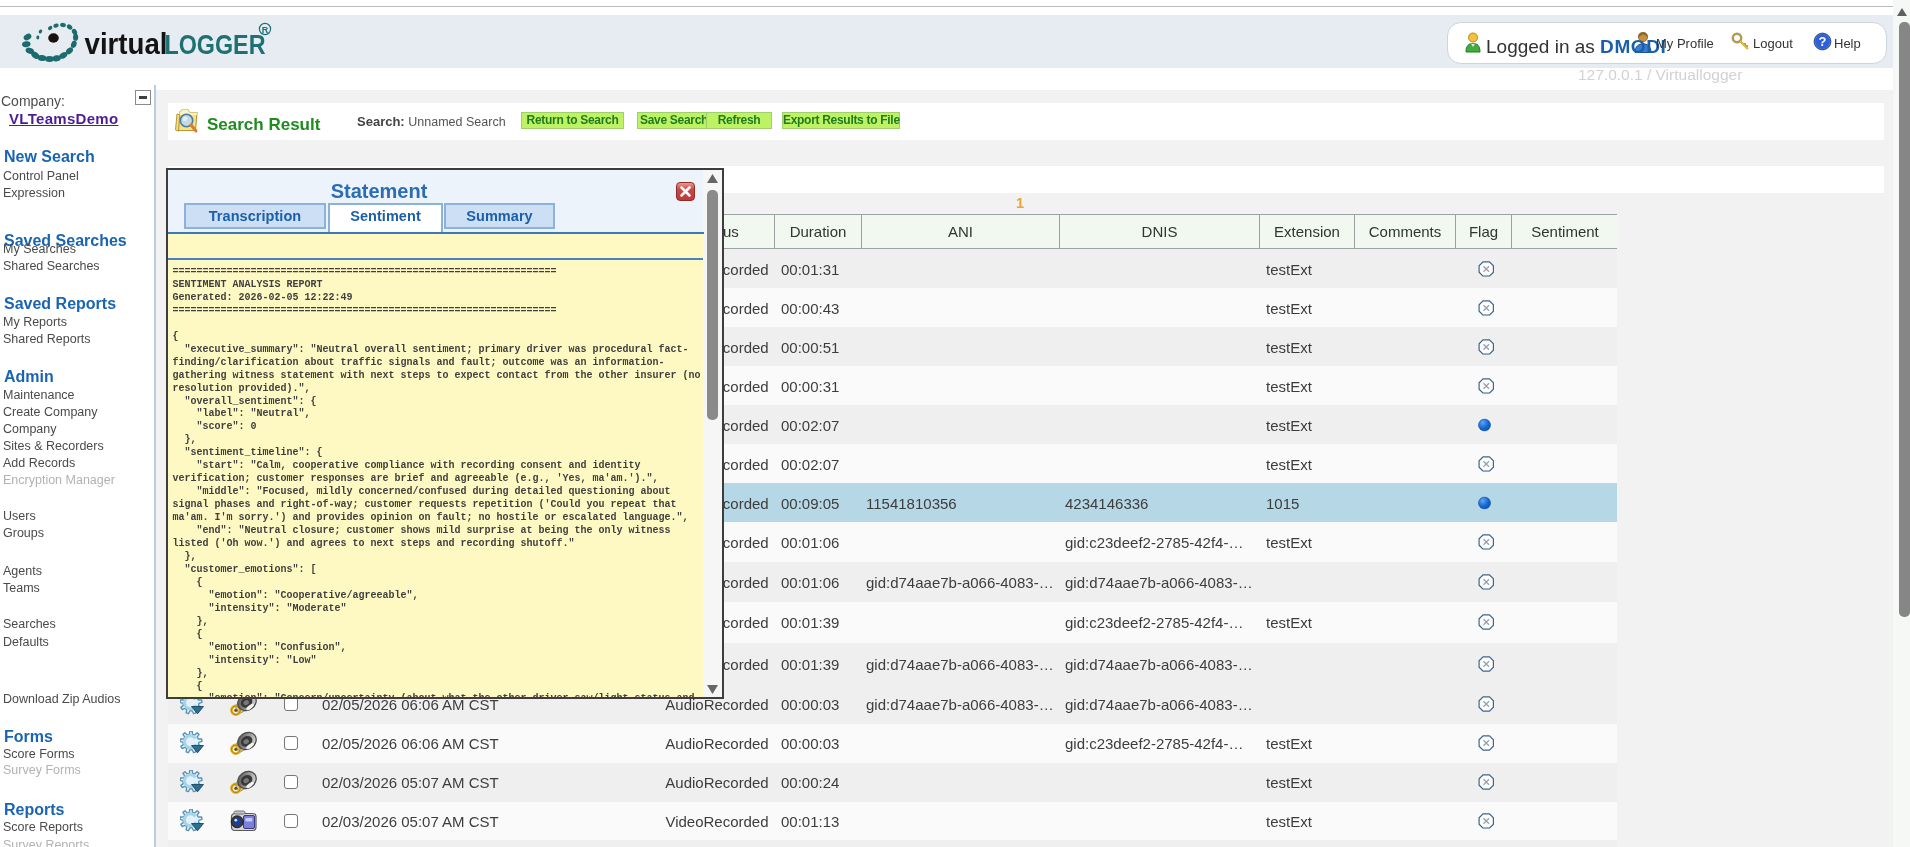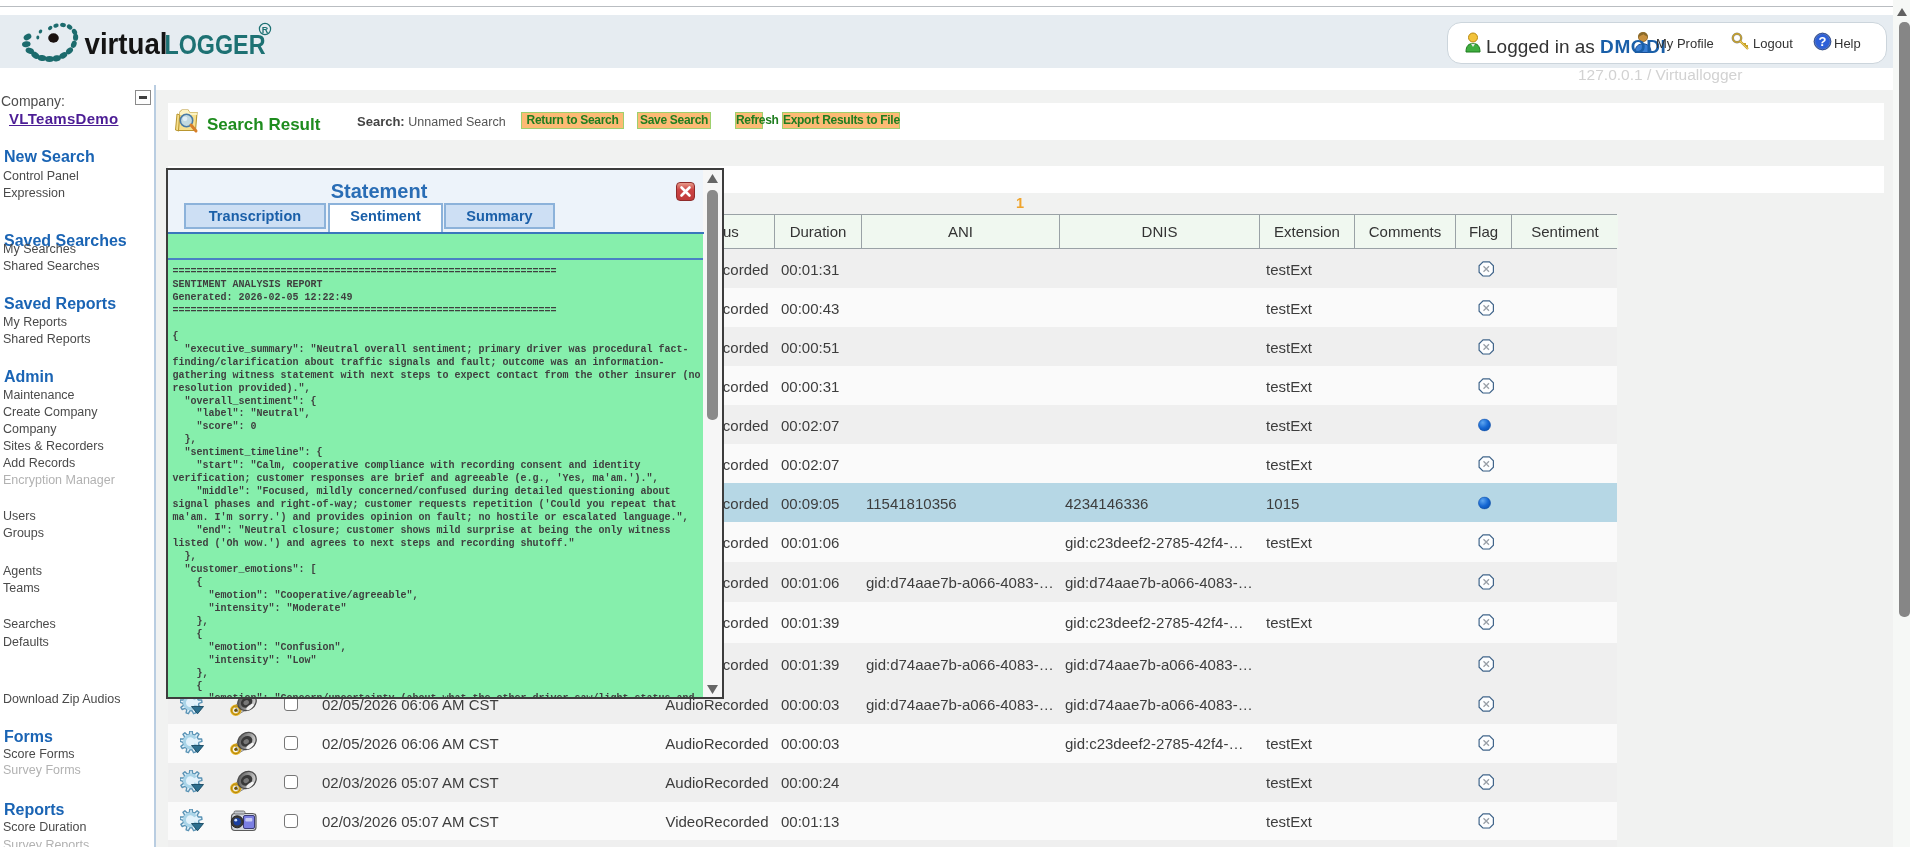--- a/index.html
+++ b/index.html
@@ -3,21 +3,21 @@
 <meta charset="utf-8">
 <style>
 *{margin:0;padding:0;box-sizing:border-box}
 html,body{width:1910px;height:847px;overflow:hidden}
 body{position:relative;font-family:"Liberation Sans",sans-serif;background:#fff}
 .a{position:absolute}
 .hd{color:#1a64b4;font-weight:bold;font-size:16px}
 .lk{color:#4a4a4a;font-size:12.5px}
 .dis{color:#b2b2b2}
 .grn{color:#1f7d1f;font-weight:bold}
-.gbtn{position:absolute;top:112px;height:17px;border:1px solid #9ed06e;background:#fdba74;text-align:center;line-height:15px;white-space:nowrap;font-size:12px;letter-spacing:-0.3px}
+.gbtn{position:absolute;top:112px;height:17px;border:1px solid #9ed06e;background:#bef264;text-align:center;line-height:15px;white-space:nowrap;font-size:12px;letter-spacing:-0.3px}
 .cell{position:absolute;font-size:15px;color:#3d3d3d}
 .hcell{position:absolute;top:0;height:100%;font-size:15px;color:#333;text-align:center;line-height:33px;border-right:1px solid #9aa2a6;background:#f0f8f0}
 .row{position:absolute;left:0;width:1449px}
 .g{background:#efefef}.w{background:#fafafa}.s{background:#b6d7e5}
 .cc{top:50%;transform:translateY(-50%)}
 .date{left:154px}
 .st{left:492px;width:114px;text-align:center}
 .du{left:613px}
 .ani{left:698px}.dns{left:897px}.ex{left:1098px}
 .ic1{left:12px;top:50%;transform:translateY(-50%)}
@@ -167,37 +167,37 @@
 <div class="a lk" style="left:3px;top:526px">Groups</div>
 <div class="a lk" style="left:3px;top:564px">Agents</div>
 <div class="a lk" style="left:3px;top:581px">Teams</div>
 <div class="a lk" style="left:3px;top:617px">Searches</div>
 <div class="a lk" style="left:3px;top:635px">Defaults</div>
 <div class="a lk" style="left:3px;top:692px">Download Zip Audios</div>
 <div class="a hd" style="left:4px;top:728px">Forms</div>
 <div class="a lk" style="left:3px;top:747px">Score Forms</div>
 <div class="a lk dis" style="left:3px;top:763px">Survey Forms</div>
 <div class="a hd" style="left:4px;top:801px">Reports</div>
-<div class="a lk" style="left:3px;top:820px">Score Duration</div>
+<div class="a lk" style="left:3px;top:820px">Score Reports</div>
 <div class="a lk dis" style="left:3px;top:838px">Survey Reports</div>
 
 <div class="a" style="left:168px;top:103px;width:1716px;height:37px;background:#fff"></div>
 <svg class="a" style="left:174px;top:106px" width="27" height="28" viewBox="0 0 27 28">
 <path d="M3,8 L1.5,24 L5,25 L8,9.5 Z" fill="#f5dd89" stroke="#b9962f" stroke-width="1"></path>
 <path d="M6,6 L8,4 L14,4 L15.5,6.5 L23,6.5 L21.5,24.5 L4.5,24.5 Z" fill="#f7e08e" stroke="#b9962f" stroke-width="1.1"></path>
 <path d="M6,6 L8,4 L14,4 L15.5,6.5 L23,6.5 L22.8,9 L5.7,9 Z" fill="#fdf3c2"></path>
 <circle cx="12.5" cy="14.5" r="6.2" fill="#b8d8f0" fill-opacity="0.85" stroke="#4a7ba6" stroke-width="1.6"></circle>
 <circle cx="11" cy="12.8" r="2.4" fill="#e4f1fa" opacity="0.9"></circle>
 <path d="M17,19 L22,25" stroke="#d77f2a" stroke-width="3" stroke-linecap="round"></path>
 </svg>
 <div class="a" style="left:207px;top:115px;font-size:17px;font-weight:bold;color:#1e8c1e">Search Result</div>
 <div class="a" style="left:357px;top:114px;font-size:13px;color:#444"><b>Search:</b> <span style="font-size:12.5px;color:#555">Unnamed Search</span></div>
 <div class="gbtn grn" style="left:521px;width:103px">Return to Search</div>
 <div class="gbtn grn" style="left:637px;width:74px">Save Search</div>
-<div class="gbtn grn" style="left:735px;width:28px">Refresh</div>
+<div class="gbtn grn" style="left:706px;width:66px">Refresh</div>
 <div class="gbtn grn" style="left:782px;width:118px">Export Results to File</div>
 
 <div class="a" style="left:168px;top:166px;width:1716px;height:27px;background:#fff"></div>
 
 <div class="a" style="left:1016px;top:195px;font-size:14.5px;font-weight:bold;color:#efa42d">1</div>
 
 <div class="a" id="thead" style="left:168px;top:214px;width:1449px;height:35px;border:1px solid #9aa2a6;background:#f0f8f0">
 <div class="hcell" style="left:0;width:50px"></div>
 <div class="hcell" style="left:50px;width:50px"></div>
 <div class="hcell" style="left:100px;width:42px"></div>
@@ -457,21 +457,21 @@
       <div class="cell cc st">VideoRecorded</div>
       <div class="cell cc du">00:01:13</div>
       <div class="cell cc ex">testExt</div>
       <svg class="a fl" width="16.5" height="16.5" viewBox="0 0 15 15">
         <use href="#oct"></use>
       </svg>
     </div>
 <div class="row g" style="top:590.5px;height:7.5px"></div>
 </div>
 
-<div class="a" id="modal" style="left:166px;top:168px;width:558px;height:531px;background:#86efac;border:2px solid #3d3d3d;overflow:hidden">
+<div class="a" id="modal" style="left:166px;top:168px;width:558px;height:531px;background:#fef9c3;border:2px solid #3d3d3d;overflow:hidden">
 <div class="a" style="left:0;top:0;width:536px;height:62px;background:#edf3fa"></div>
 <div class="a" style="left:0;top:10px;width:422px;text-align:center;font-size:20px;font-weight:bold;color:#2a6db5">Statement</div>
 <div class="a" style="left:508px;top:12px;width:19px;height:19px;border-radius:4px;background:linear-gradient(#e89a8a,#cc4444 40%,#c03a3a);border:1px solid #8f2b2b"><svg width="17" height="17" viewBox="0 0 17 17">
         <path d="M4.5,4.5 L12.5,12.5 M12.5,4.5 L4.5,12.5" stroke="#fff" stroke-width="2.6" stroke-linecap="round"></path>
       </svg></div>
 <div class="a tab" style="left:16px;top:33px;width:142px">Transcription</div>
 <div class="a tab" style="left:160px;top:33px;width:115px;background:#fff;height:28.5px;border-bottom:none">Sentiment</div>
 <div class="a tab" style="left:276px;top:33px;width:111px">Summary</div>
 <div class="a" style="left:0;top:61.5px;width:536px;height:2px;background:#3a77bc;z-index:3"></div>
 <div class="a" style="left:0;top:88px;width:536px;height:2px;background:#4a80c4"></div>

